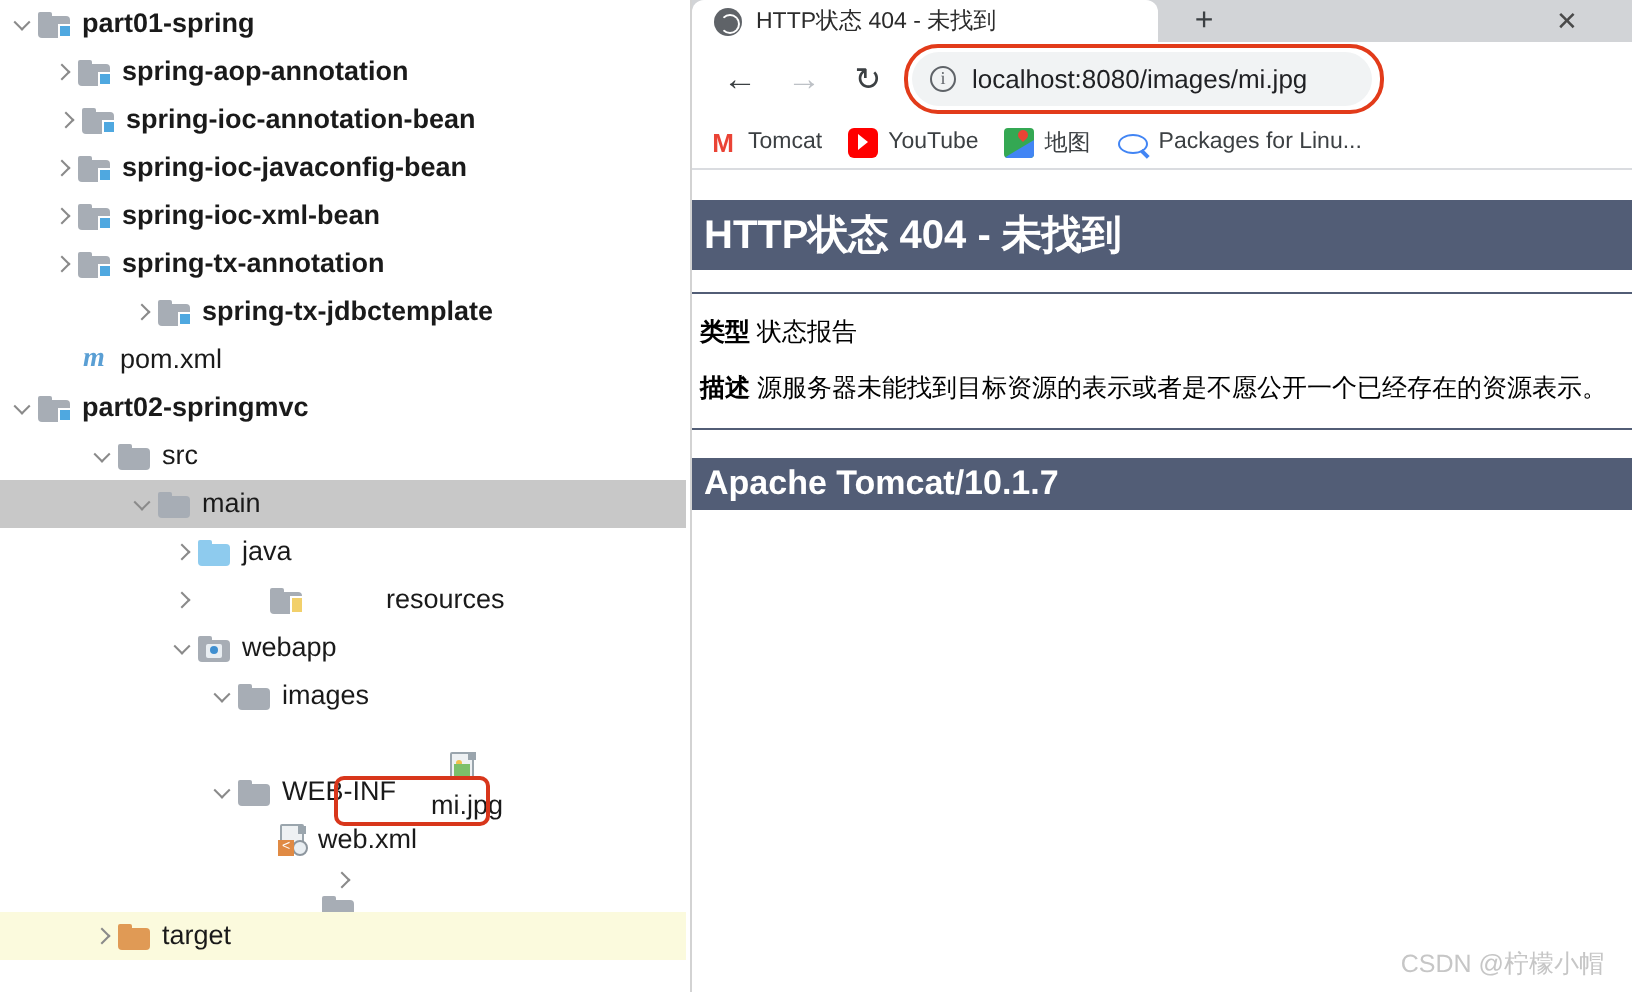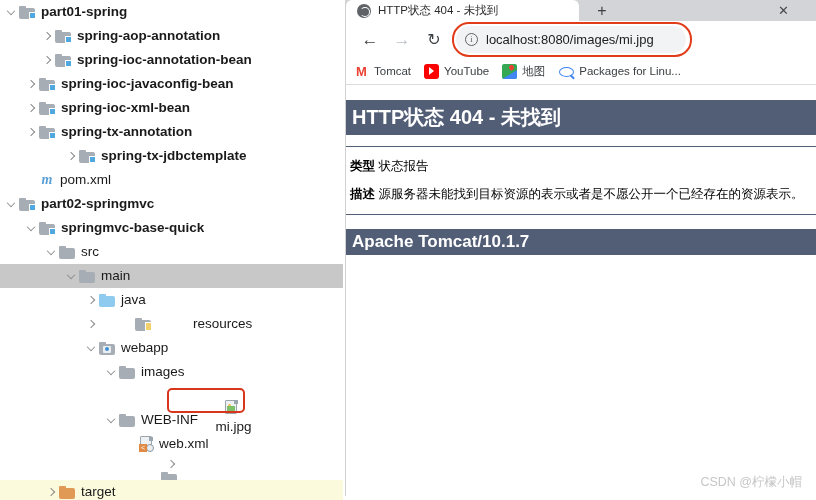--- a/index.html
+++ b/index.html
@@ -370,30 +370,30 @@
     <div id="tree-rows">
         <div class="tree-row" style="padding-left: 4px;">
           <span class="arrow has open"></span>
           <span class="ic ic-module">
             <span class="ftab"></span>
             <span class="fbody"></span>
             <span class="badge"></span>
           </span>
           <span class="lbl bold">part01-spring</span>
         </div>
-        <div class="tree-row" style="padding-left: 40px;">
+        <div class="tree-row" style="padding-left: 24px;">
           <span class="arrow has closed"></span>
           <span class="ic ic-module">
             <span class="ftab"></span>
             <span class="fbody"></span>
             <span class="badge"></span>
           </span>
           <span class="lbl bold">spring-aop-annotation</span>
         </div>
-        <div class="tree-row" style="padding-left: 40px;">
+        <div class="tree-row" style="padding-left: 26px;">
           <span class="arrow has closed"></span>
           <span class="ic ic-module">
             <span class="ftab"></span>
             <span class="fbody"></span>
             <span class="badge"></span>
           </span>
           <span class="lbl bold">spring-ioc-annotation-bean</span>
         </div>
         <div class="tree-row" style="padding-left: 24px;">
           <span class="arrow has closed"></span>
@@ -437,29 +437,20 @@
           <span class="lbl">pom.xml</span>
         </div>
         <div class="tree-row" style="padding-left: 4px;">
           <span class="arrow has open"></span>
           <span class="ic ic-module">
             <span class="ftab"></span>
             <span class="fbody"></span>
             <span class="badge"></span>
           </span>
           <span class="lbl bold">part02-springmvc</span>
-        </div>
-        <div class="tree-row" style="padding-left: 24px;">
-          <span class="arrow has open"></span>
-          <span class="ic ic-module">
-            <span class="ftab"></span>
-            <span class="fbody"></span>
-            <span class="badge"></span>
-          </span>
-          <span class="lbl bold">springmvc-base-quick</span>
         </div>
         <div class="tree-row" style="padding-left: 44px;">
           <span class="arrow has open"></span>
           <span class="ic ic-folder">
             <span class="ftab"></span>
             <span class="fbody"></span>
           </span>
           <span class="lbl">src</span>
         </div>
         <div class="tree-row selected" style="padding-left: 64px; text-align: center;">

